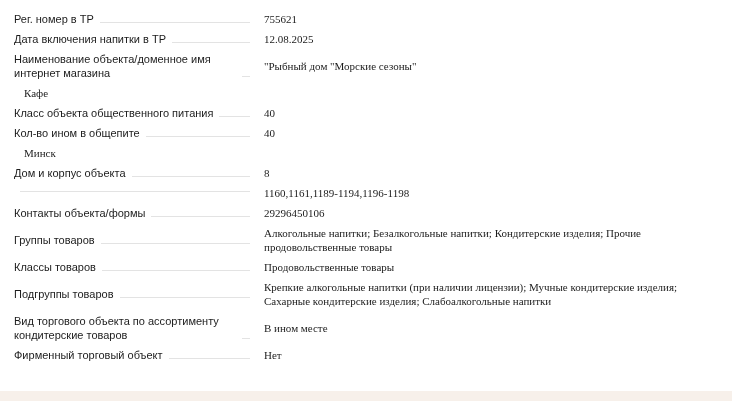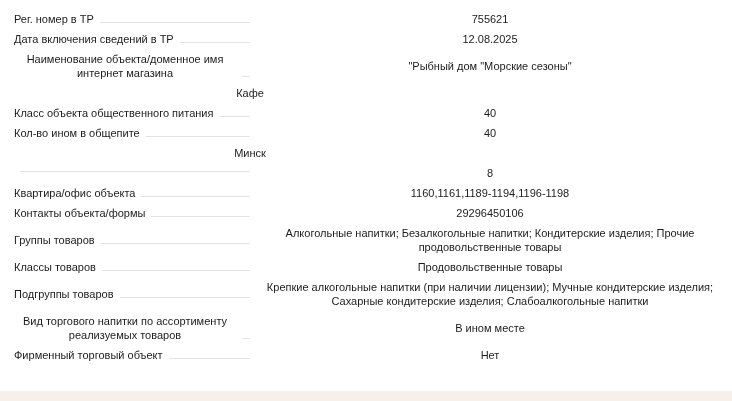--- a/index.html
+++ b/index.html
@@ -10,21 +10,20 @@
     overflow: hidden;
     font-family: "Liberation Sans", "DejaVu Sans", sans-serif;
     font-size: 11px;
     line-height: 14px;
     color: #1c1c1c;
   }
   .detail-table {
     position: relative;
     padding: 9px 0 0 14px;
     width: 732px;
-    text-align: center;
   }
   .field-row {
     display: flex;
     align-items: center;
     padding: 3px 0;
   }
   .label-cell {
     width: 240px;
     flex: 0 0 240px;
     display: flex;
@@ -37,20 +36,21 @@
     flex: 1 1 auto;
     min-width: 8px;
     border-bottom: 1px solid #e3e3e3;
     margin: 0 4px 3px 6px;
     height: 1px;
   }
   .value-cell {
     flex: 1 1 auto;
     padding-left: 10px;
     max-width: 462px;
+    font-family: Liberation Serif, serif;
   }
   .footer-bar {
     position: fixed;
     left: 0;
     bottom: 0;
     width: 732px;
     height: 10px;
   }
 </style>
 </head>
@@ -60,21 +60,21 @@
   <div class="field-row">
     <div class="label-cell">
       <span class="label-text">Рег. номер в ТР</span>
       <span class="leader"></span>
     </div>
     <div class="value-cell">755621</div>
   </div>
 
   <div class="field-row">
     <div class="label-cell">
-      <span class="label-text">Дата включения сведений в ТР</span>
+      <span class="label-text">Дата включения напитки в ТР</span>
       <span class="leader"></span>
     </div>
     <div class="value-cell">12.08.2025</div>
   </div>
 
   <div class="field-row">
     <div class="label-cell">
       <span class="label-text">Наименование объекта/доменное имя интернет магазина</span>
       <span class="leader"></span>
     </div>
@@ -101,28 +101,28 @@
     <div class="value-cell">40</div>
   </div>
 
   <div class="field-row">
     <div class="value-cell">Минск</div>
   </div>
 
 
   <div class="field-row">
     <div class="label-cell">
+      <span class="label-text">Дом и корпус объекта</span>
       <span class="leader"></span>
     </div>
     <div class="value-cell">8</div>
   </div>
 
   <div class="field-row">
     <div class="label-cell">
-      <span class="label-text">Квартира/офис объекта</span>
       <span class="leader"></span>
     </div>
     <div class="value-cell">1160,1161,1189-1194,1196-1198</div>
   </div>
 
   <div class="field-row">
     <div class="label-cell">
       <span class="label-text">Контакты объекта/формы</span>
       <span class="leader"></span>
     </div>
@@ -148,21 +148,21 @@
   <div class="field-row">
     <div class="label-cell">
       <span class="label-text">Подгруппы товаров</span>
       <span class="leader"></span>
     </div>
     <div class="value-cell">Крепкие алкогольные напитки (при наличии лицензии); Мучные кондитерские изделия; Сахарные кондитерские изделия; Слабоалкогольные напитки</div>
   </div>
 
   <div class="field-row">
     <div class="label-cell">
-      <span class="label-text">Вид торгового напитки по ассортименту реализуемых товаров</span>
+      <span class="label-text">Вид торгового объекта по ассортименту кондитерские товаров</span>
       <span class="leader"></span>
     </div>
     <div class="value-cell">В ином месте</div>
   </div>
 
   <div class="field-row">
     <div class="label-cell">
       <span class="label-text">Фирменный торговый объект</span>
       <span class="leader"></span>
     </div>

